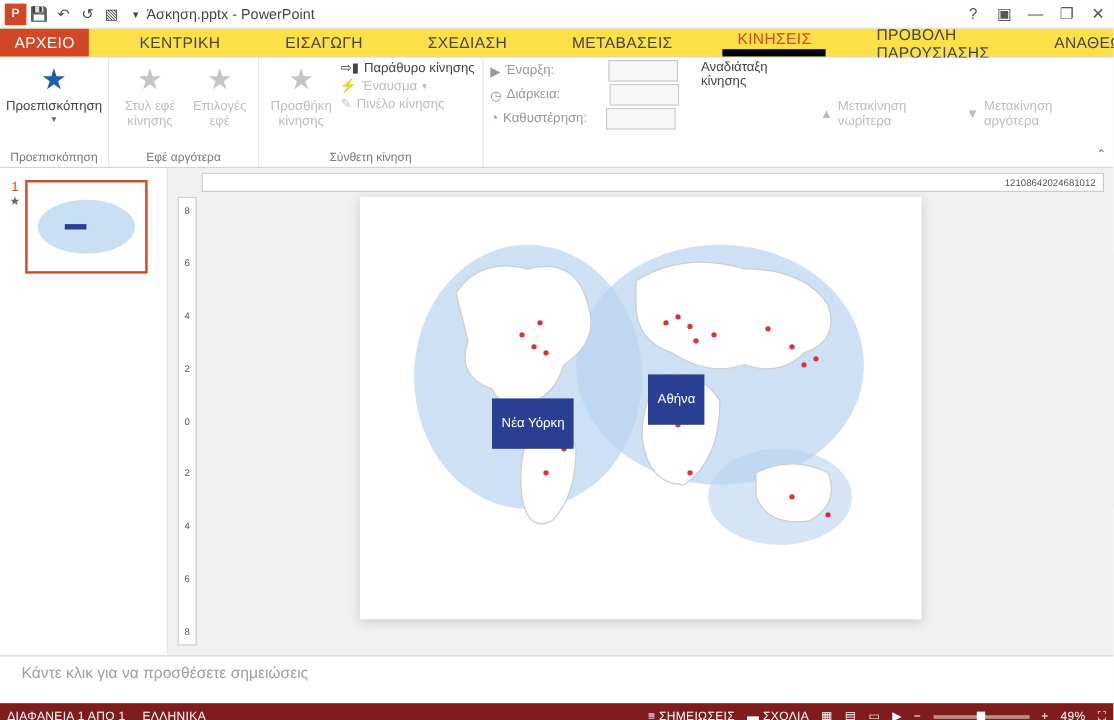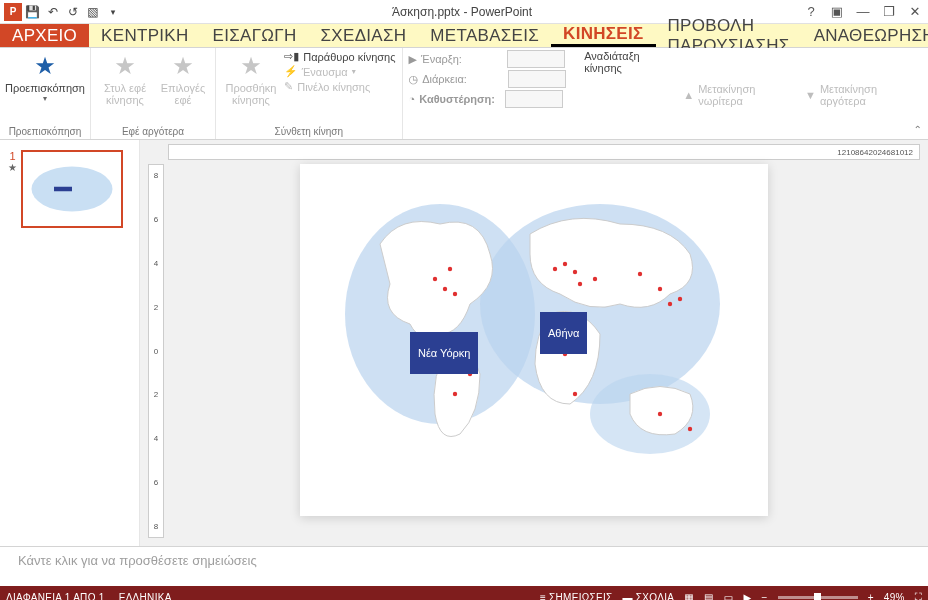--- a/index.html
+++ b/index.html
@@ -2,28 +2,28 @@
 <html><head>
 <meta charset="utf-8">
 <style>
 * { box-sizing: border-box; margin: 0; padding: 0; font-family: 'Segoe UI', Tahoma, sans-serif; }
 body { width: 928px; height: 600px; background: #fff; overflow: hidden; font-size: 12px; }
 
 .titlebar { height: 24px; background: #fff; display: flex; align-items: center; padding: 0 4px; border-bottom: 1px solid #e1e1e1; }
 .titlebar .qat { display: flex; align-items: center; gap: 2px; }
 .titlebar .qat-icon { width: 18px; height: 18px; display: flex; align-items: center; justify-content: center; color: #444; }
 .titlebar .app-icon { width: 18px; height: 18px; background: #d24726; color: #fff; font-size: 10px; font-weight: bold; display: flex; align-items: center; justify-content: center; }
-.titlebar .title { flex: 1; text-align: center; font-size: 12px; color: #444; }
+.titlebar .title { flex: 1; font-size: 12px; color: #444; }
 .titlebar .wincontrols { display: flex; gap: 8px; align-items: center; }
 .titlebar .wincontrols span { width: 18px; text-align: center; color: #555; font-size: 13px; }
 
-.tabs { height: 24px; display: flex; align-items: stretch; background: #fef9c3; border-bottom: 1px solid #d4d4d4; font-size: 17px; }
+.tabs { height: 24px; display: flex; align-items: stretch; background: #fde047; border-bottom: 1px solid #d4d4d4; font-size: 13px; gap: 30px; }
 .tab { padding: 0 12px; display: flex; align-items: center; color: #444; letter-spacing: 0.3px; cursor: pointer; }
 .tab.file { background: #d24726; color: #fff; }
-.tab.active { color: #d24726; border-bottom: 3px solid #000000; font-weight: bold; }
+.tab.active { color: #d24726; border-bottom: 6px solid #000000; }
 
 .ribbon { height: 92px; background: #fff; display: flex; border-bottom: 1px solid #d4d4d4; position: relative; }
 .group { border-right: 1px solid #e6e6e6; padding: 2px 6px 0 6px; display: flex; flex-direction: column; }
 .group-body { flex: 1; display: flex; gap: 4px; }
 .group-label { font-size: 10px; color: #777; text-align: center; padding: 2px 0; white-space: nowrap; }
 .bigbtn { display: flex; flex-direction: column; align-items: center; justify-content: flex-start; width: 78px; padding-top: 2px; color: #444; }
 .bigbtn .icon { font-size: 24px; color: #c6c6c6; }
 .bigbtn .icon.blue { color: #1f5fa8; }
 .bigbtn .lbl { font-size: 11px; text-align: center; line-height: 1.1; margin-top: 2px; }
 .bigbtn .caret { font-size: 8px; color: #666; }
@@ -155,21 +155,21 @@
             <span style="width:82px; display:inline-block;">Έναρξη:</span>
             <input disabled="" style="">
           </div>
         <div class="trow">
             <span>◷</span>
             <span style="width:82px; display:inline-block;">Διάρκεια:</span>
             <input disabled="" style="">
           </div>
         <div class="trow">
             <span>◔</span>
-            <span style="width:82px; display:inline-block;font-weight:bold;">Καθυστέρηση:</span>
+            <span style="width:82px; display:inline-block;">Καθυστέρηση:</span>
             <input disabled="" style="">
           </div>
       </div>
       <div class="reorder">
         <div class="hdr">Αναδιάταξη κίνησης</div>
         <div class="row">
             <span>▲</span>
             <span>Μετακίνηση νωρίτερα</span>
           </div>
         <div class="row">

